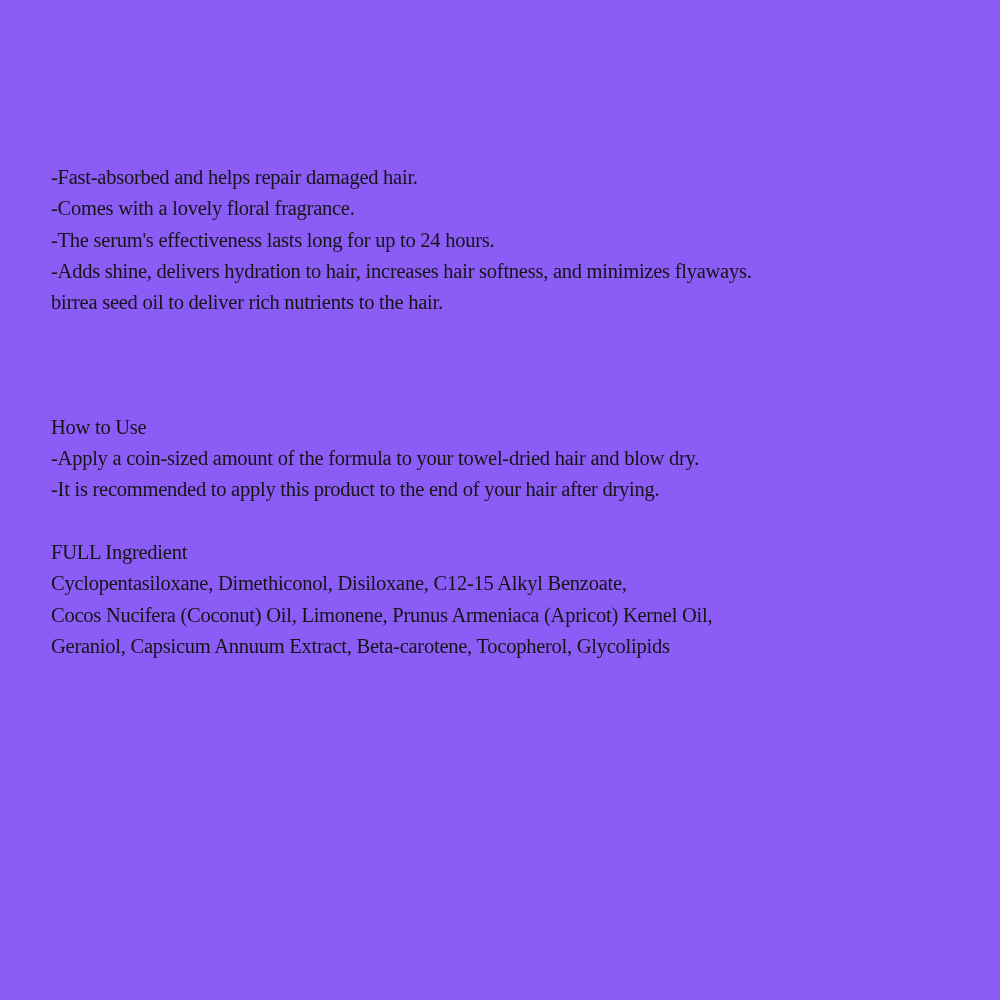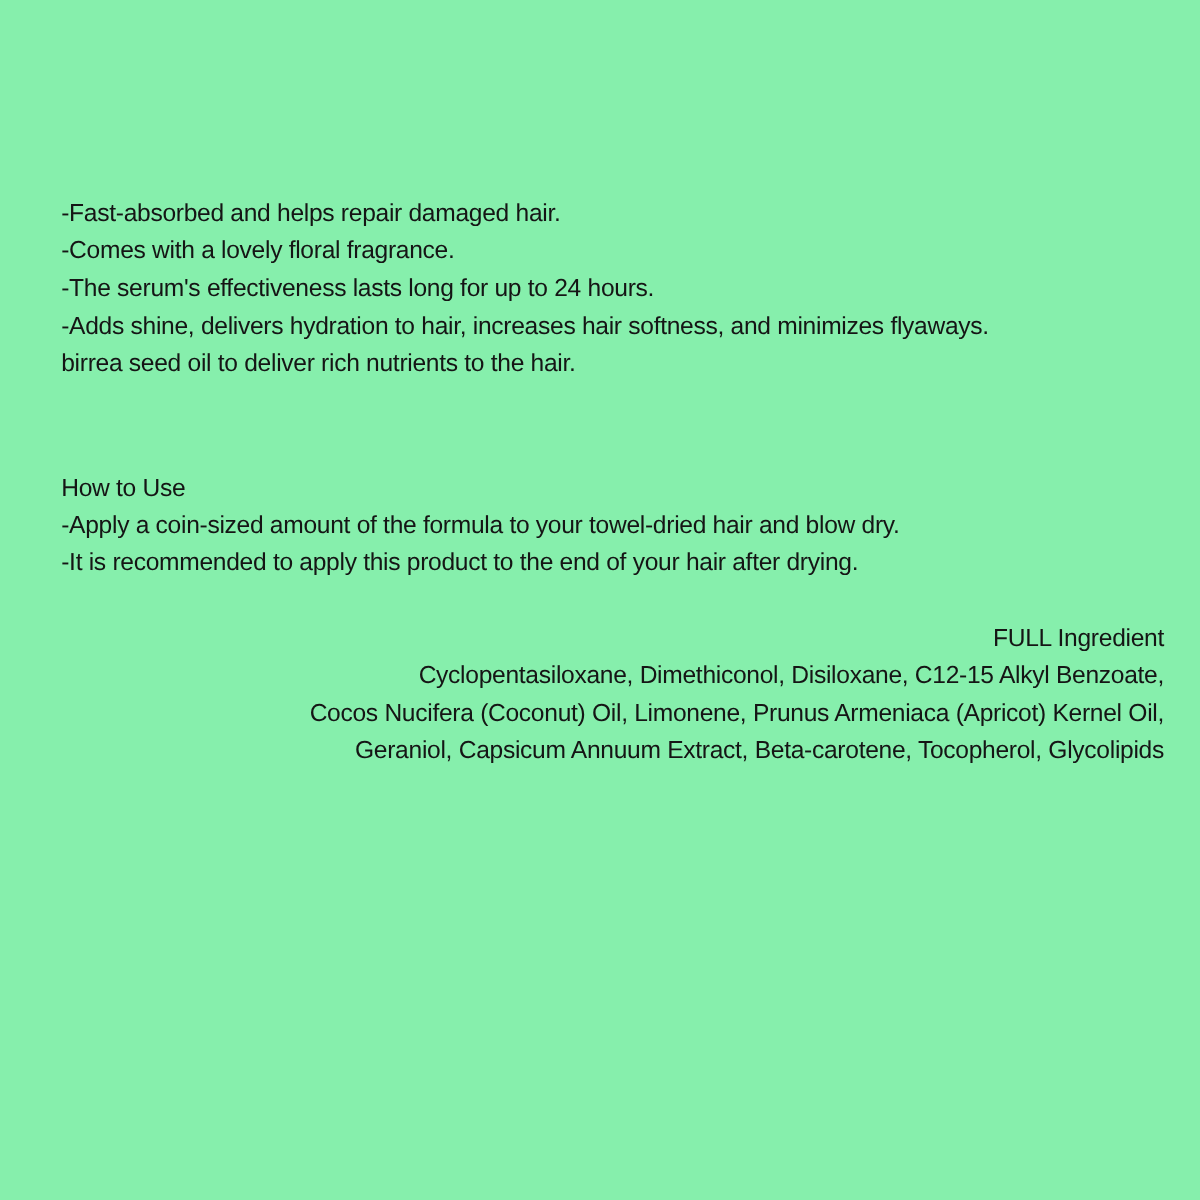--- a/index.html
+++ b/index.html
@@ -4,44 +4,43 @@
 <style>
   html, body {
     margin: 0;
     padding: 0;
     background: #ffffff;
   }
   .page {
     position: relative;
     width: 1000px;
     height: 1000px;
-    background: #86efac;
+    background: #8b5cf6;
     overflow: hidden;
-    font-family: Liberation Sans, sans-serif;
+    font-family: Liberation Serif, serif;
     color: #151515;
   }
   .content {
     position: absolute;
     top: 162px;
     left: 51px;
     right: 30px;
     font-size: 20.5px;
     line-height: 31.35px;
     letter-spacing: -0.25px;
     font-weight: 400;
   }
   .line {
     white-space: nowrap;
   }
   .section-how-to-use {
-    margin-top: 72px;
+    margin-top: 93px;
   }
   .section-ingredients {
     margin-top: 31.35px;
-    text-align: right;
   }
 </style>
 </head>
 <body>
 
 <div class="page">
   <div class="content">
 
     <div class="section">
       <div class="line">-Fast-absorbed and helps repair damaged hair.</div>

